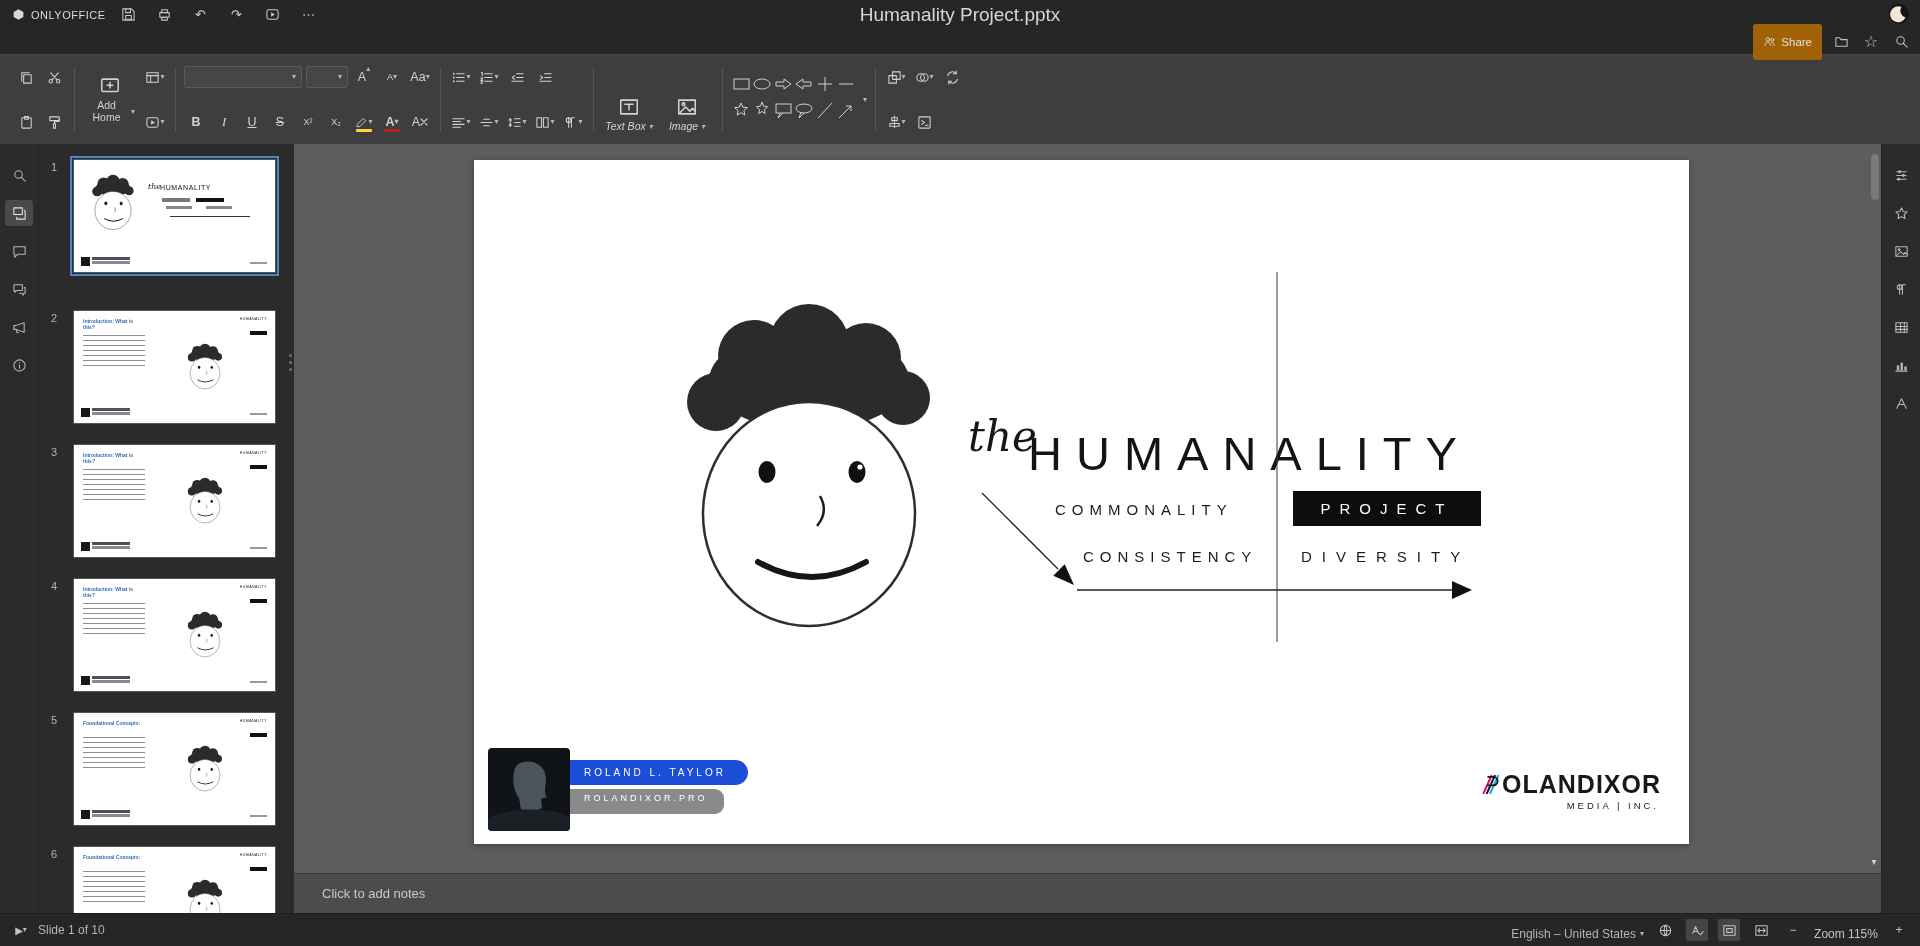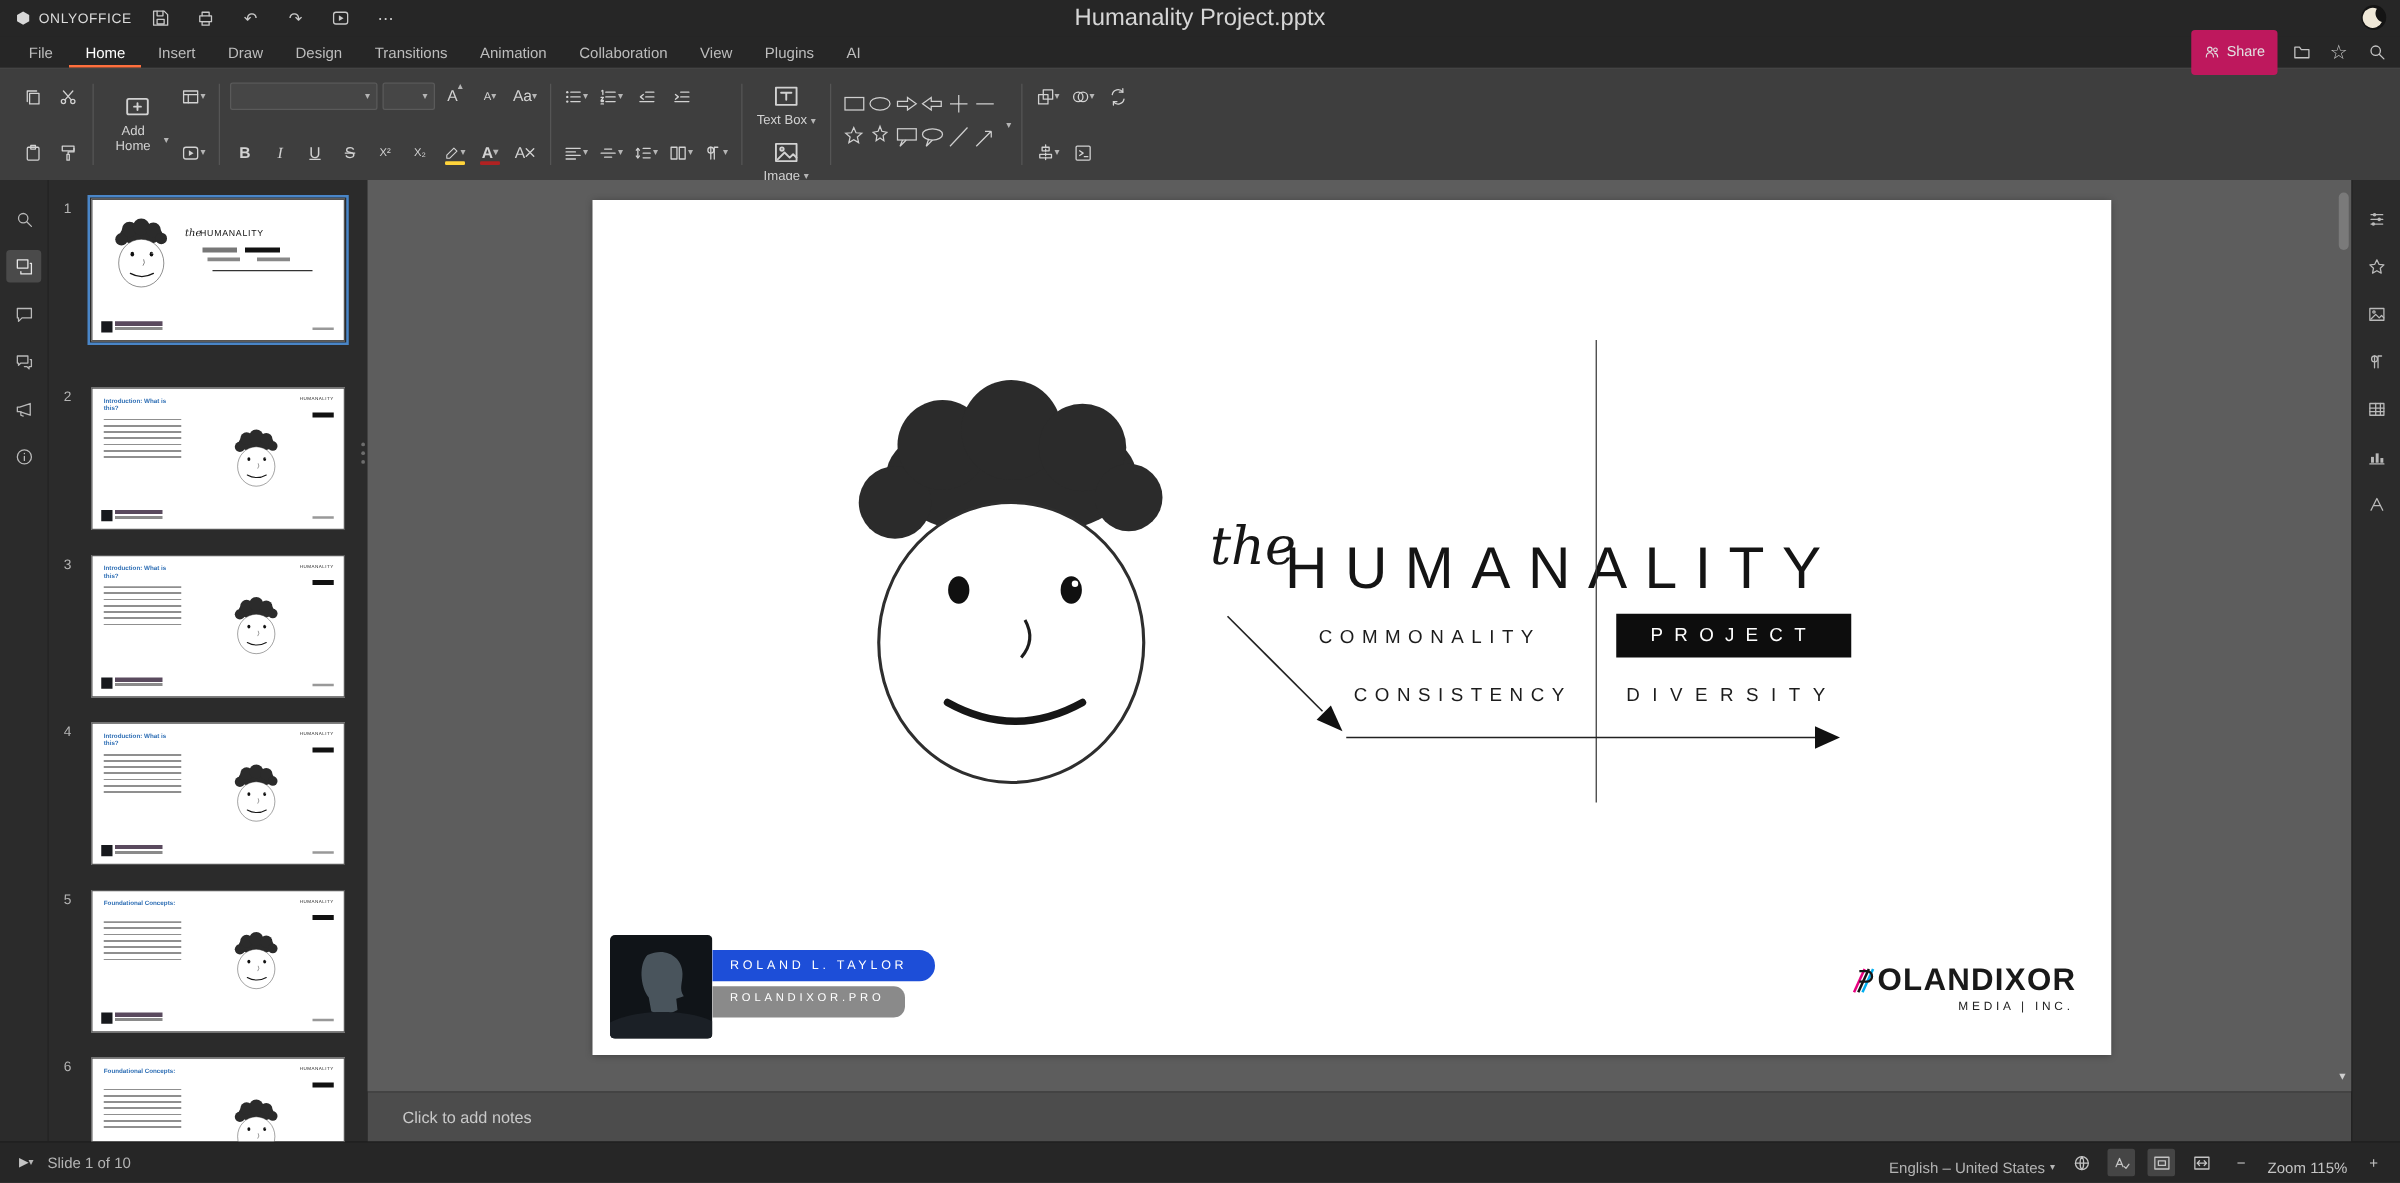--- a/index.html
+++ b/index.html
@@ -16,21 +16,21 @@
   .tb-right{position:absolute;right:10px;top:3px;}
   .ic{width:15px;height:15px;display:block;stroke:currentColor;fill:none;stroke-width:1.1;stroke-linecap:round;stroke-linejoin:round;}
   .ic.sm{width:13px;height:13px;}
 
   
   .menubar{height:25px;background:#262626;display:flex;align-items:stretch;position:relative;flex:0 0 25px;}
   .tabs{display:flex;align-items:stretch;padding-left:10px;}
   .tab{padding:0 13px;display:flex;align-items:center;font-size:12px;color:#bdbdbd;cursor:default;}
   .tab.active{color:#ffffff;box-shadow:inset 0 -2px 0 #ff6f3d;}
   .mb-right{position:absolute;right:8px;top:0;height:25px;display:flex;align-items:center;gap:8px;}
-  .share-btn{height:36px;background:#be185d;border-radius:3px;display:flex;align-items:center;gap:5px;padding:0 10px;color:#e2e2e2;font-size:11.5px;border:none;}
+  .share-btn{height:36px;background:#a16207;border-radius:3px;display:flex;align-items:center;gap:5px;padding:0 10px;color:#e2e2e2;font-size:11.5px;border:none;}
   .mb-ic{width:22px;height:20px;display:flex;align-items:center;justify-content:center;color:#c4c4c4;}
 
   
   .toolbar{height:90px;background:#3e3e3e;display:flex;align-items:stretch;padding:6px 8px;flex:0 0 90px;border-top:1px solid #474747;}
   .tgroup{display:flex;flex-direction:column;justify-content:space-between;padding:3px 6px;}
   .trow{display:flex;align-items:center;gap:4px;height:26px;}
   .tsep{width:1px;background:#555;margin:6px 2px;}
   .tb2{min-width:24px;height:24px;display:flex;align-items:center;justify-content:center;color:#d2d2d2;border-radius:2px;font-size:12.5px;}
   .caret{font-size:8px;color:#b5b5b5;line-height:1;}
   .bigbtn{width:54px;display:flex;flex-direction:column;align-items:center;justify-content:center;gap:3px;color:#d2d2d2;font-size:10.5px;padding:2px 2px;}
@@ -182,33 +182,20 @@
       <span style="display:block;width:22px;height:22px;">
         <svg viewBox="0 0 22 22" width="22" height="22">
             <circle cx="11" cy="11" r="10" fill="#141414"></circle>
             <path d="M13.5 4a8 8 0 1 0 4 10.5A7 7 0 0 1 13.5 4z" fill="#efe8d8"></path>
           </svg>
       </span>
     </div>
   </div>
 
   <div class="menubar">
-    <div class="tabs">
-      <span class="tab">File</span>
-      <span class="tab active">Home</span>
-      <span class="tab">Insert</span>
-      <span class="tab">Draw</span>
-      <span class="tab">Design</span>
-      <span class="tab">Transitions</span>
-      <span class="tab">Animation</span>
-      <span class="tab">Collaboration</span>
-      <span class="tab">View</span>
-      <span class="tab">Plugins</span>
-      <span class="tab">AI</span>
-    </div>
     <div class="mb-right">
       <button class="share-btn">
         <svg class="ic sm" viewBox="0 0 16 16">
             <circle cx="6" cy="5.5" r="2.2"></circle>
             <path d="M2.5 13c0-2.6 1.7-4.2 3.5-4.2S9.5 10.4 9.5 13"></path>
             <circle cx="11.5" cy="6" r="1.8"></circle>
             <path d="M10.8 9.2c1.8.3 2.9 1.8 2.9 3.8"></path>
           </svg>
         <span>Share</span>
       </button>
@@ -412,21 +399,21 @@
             <svg class="ic" viewBox="0 0 16 16">
               <path d="M9 13V3h3M6 13V3"></path>
               <circle cx="6" cy="5.5" r="2.5"></circle>
             </svg>
             <span class="caret">▾</span>
           </span>
       </div>
     </div>
     <div class="tsep"></div>
 
-    <div class="tgroup" style="flex-direction:column;gap:4px;align-items:flex-end;">
+    <div class="tgroup" style="flex-direction:row;gap:4px;align-items:flex-end;font-style:italic;">
       <span class="bigbtn">
         <svg class="ic" viewBox="0 0 16 16">
             <rect x="2" y="3" width="12" height="10"></rect>
             <path d="M5 6h6M8 6v4"></path>
           </svg>
         <span class="biglabel">
             <span>Text Box</span>
             <span class="caret">▾</span>
           </span>
       </span>

